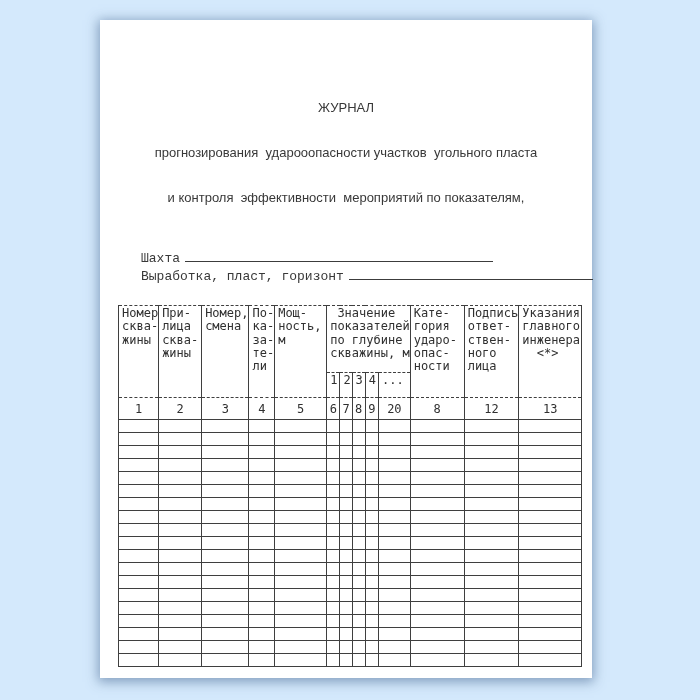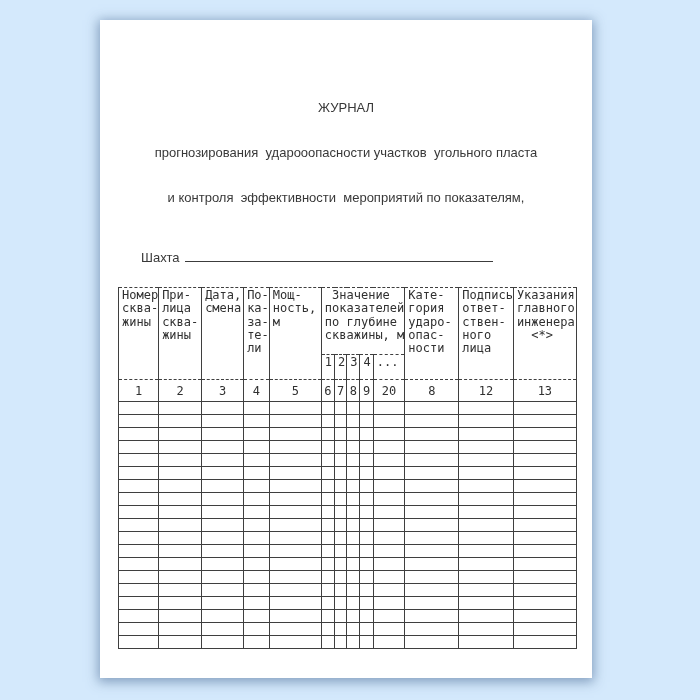--- a/index.html
+++ b/index.html
@@ -21,21 +21,21 @@
   
   .title-block {
     padding-top:50px;
     text-align:center;
     font-size:13px;
     line-height:15px;
     white-space:pre;
   }
   
   .fields { margin:15px 0 0 41px; font-size:13px; }
-  .field-row { height:18px; white-space:nowrap; }
+  .field-row { height:18px; white-space:nowrap;font-family:Liberation Mono, monospace; }
   .rule {
     display:inline-block;
     border-bottom:1px solid #3c3c3c;
     height:12px;
     margin-left:5px;
   }
   .rule-shaft   { width:308px; }
   .rule-working { width:244px; }
   
   table.journal {
@@ -80,20 +80,23 @@
 
   <div class="title-block">
     <div>ЖУРНАЛ</div>
     <div>прогнозирования  ударооопасности участков  угольного пласта</div>
     <div>и контроля  эффективности  мероприятий по показателям,</div>
   </div>
 
   <div class="fields">
     <div class="field-row">
       <span>Шахта</span><span class="rule rule-shaft"></span>
+    </div>
+    <div class="field-row">
+      <span>Выработка,  пласт,  горизонт</span><span class="rule rule-working"></span>
     </div>
   </div>
 
   <table class="journal">
     <colgroup>
       <col style="width:40px">
         <col style="width:43px">
         <col style="width:42px">
       <col style="width:24px">
         <col style="width:52px">
@@ -108,21 +111,21 @@
     </colgroup>
     <thead>
       <tr class="h1">
         <th rowspan="2">Номер
 сква-
 жины</th>
         <th rowspan="2">При-
 лица
 сква-
 жины</th>
-        <th rowspan="2">Дата,
+        <th rowspan="2">Номер,
 смена</th>
         <th rowspan="2">По-
 ка-
 за-
 те-
 ли</th>
         <th rowspan="2">Мощ-
 ность,
 м</th>
         <th colspan="5"> Значение

